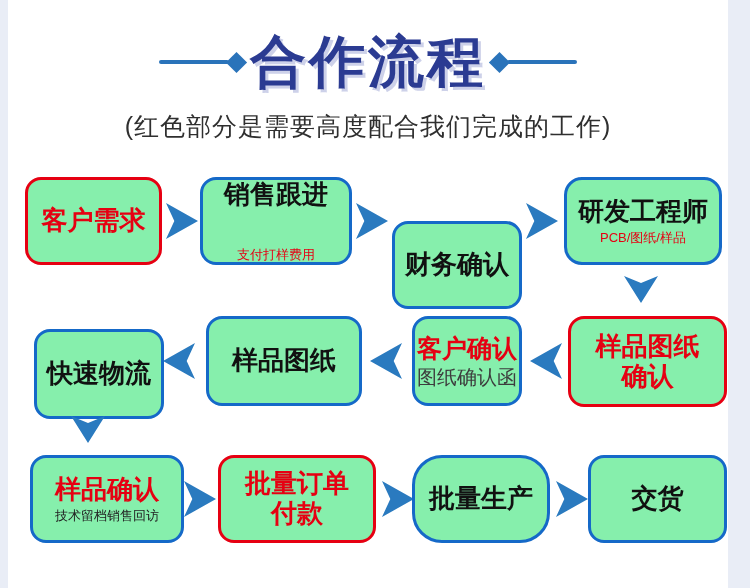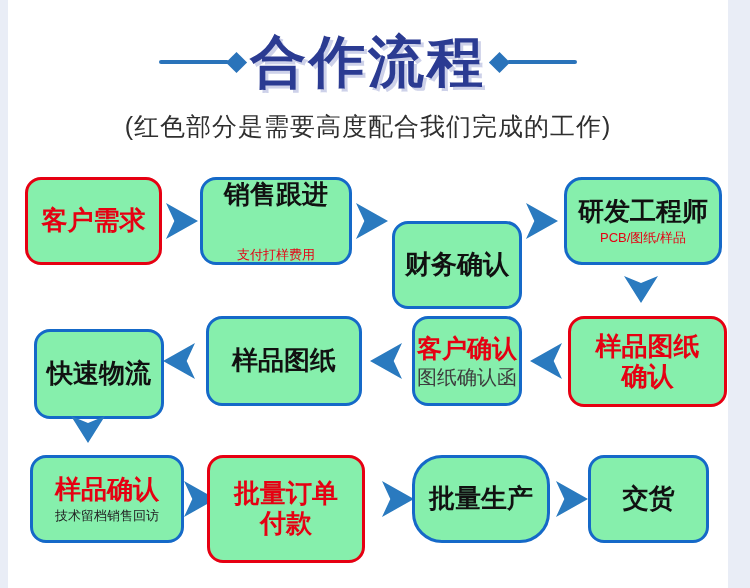--- a/index.html
+++ b/index.html
@@ -55,23 +55,23 @@
   .pos-b3{left:392px;top:177px;width:130px;height:88px;margin-top:44px;}
   .pos-b4{left:564px;top:177px;width:158px;height:88px;border-radius:18px;}
   
   .pos-b8{left:22px;top:329px;width:130px;height:90px;margin-left:12px;}
   .pos-b7{left:206px;top:316px;width:156px;height:90px;}
   .pos-b6{left:412px;top:316px;width:110px;height:90px;}
   .pos-b6 .box-title{font-size:25px;}
   .pos-b5{left:568px;top:316px;width:159px;height:91px;}
   
   .pos-b9{left:23px;top:455px;width:154px;height:88px;margin-left:7px;}
-  .pos-b10{left:207px;top:455px;width:158px;height:108px;}
+  .pos-b10{left:218px;top:455px;width:158px;height:88px;}
   .pos-b11{left:412px;top:455px;width:138px;height:88px;border-radius:30px;}
-  .pos-b12{left:588px;top:455px;width:121px;height:88px;}
+  .pos-b12{left:588px;top:455px;width:139px;height:88px;}
 
   
   .arrow{position:absolute;background:var(--arrow,#2a7abf);}
   .arrow.right{width:32px;height:36px;clip-path:polygon(0 0,100% 50%,0 100%,26% 50%);}
   .arrow.left{width:32px;height:36px;clip-path:polygon(100% 0,0 50%,100% 100%,74% 50%);}
   .arrow.down{width:34px;height:27px;clip-path:polygon(0 0,50% 100%,100% 0,50% 26%);}
 
   .pos-a1{left:166px;top:203px;}
   .pos-a2{left:356px;top:203px;}
   .pos-a3{left:526px;top:203px;}

